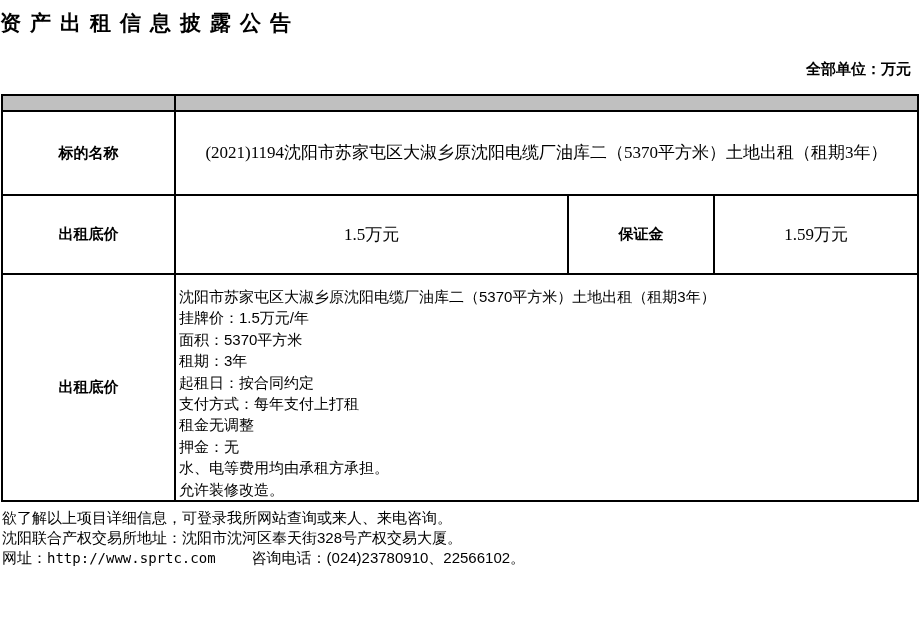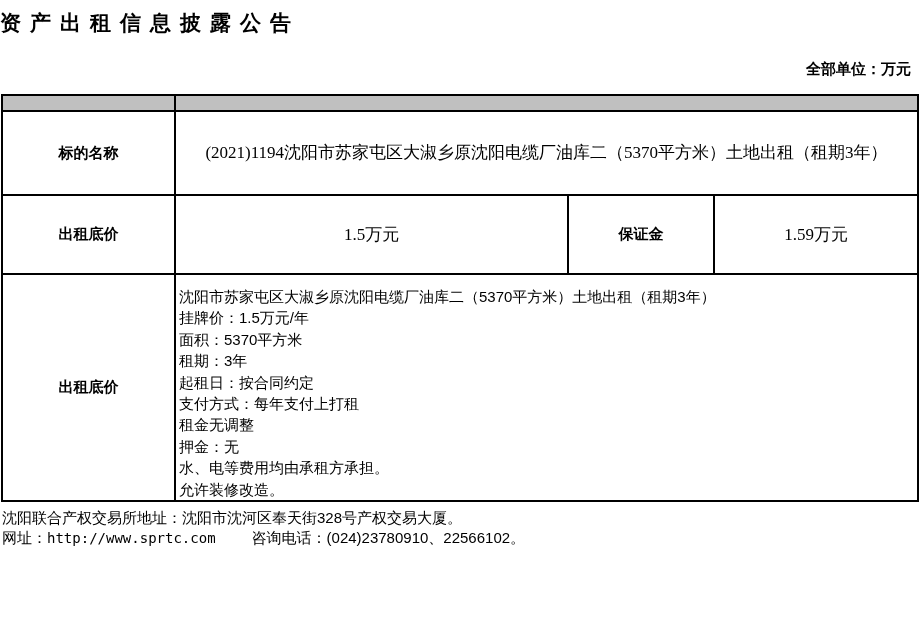--- a/index.html
+++ b/index.html
@@ -130,17 +130,18 @@
           <div>押金：无</div>
           <div>水、电等费用均由承租方承担。</div>
           <div>允许装修改造。</div>
         </td>
       </tr>
 
     </tbody>
   </table>
 
   <div class="footer">
+    <div>欲了解以上项目详细信息，可登录我所网站查询或来人、来电咨询。</div>
     <div>沈阳联合产权交易所地址：沈阳市沈河区奉天街328号产权交易大厦。</div>
     <div><span>网址：</span><span class="mono">http://www.sprtc.com</span><span class="gap"></span><span>咨询电话：(024)23780910、22566102。</span></div>
   </div>
 
 </div>
 
 </body></html>

